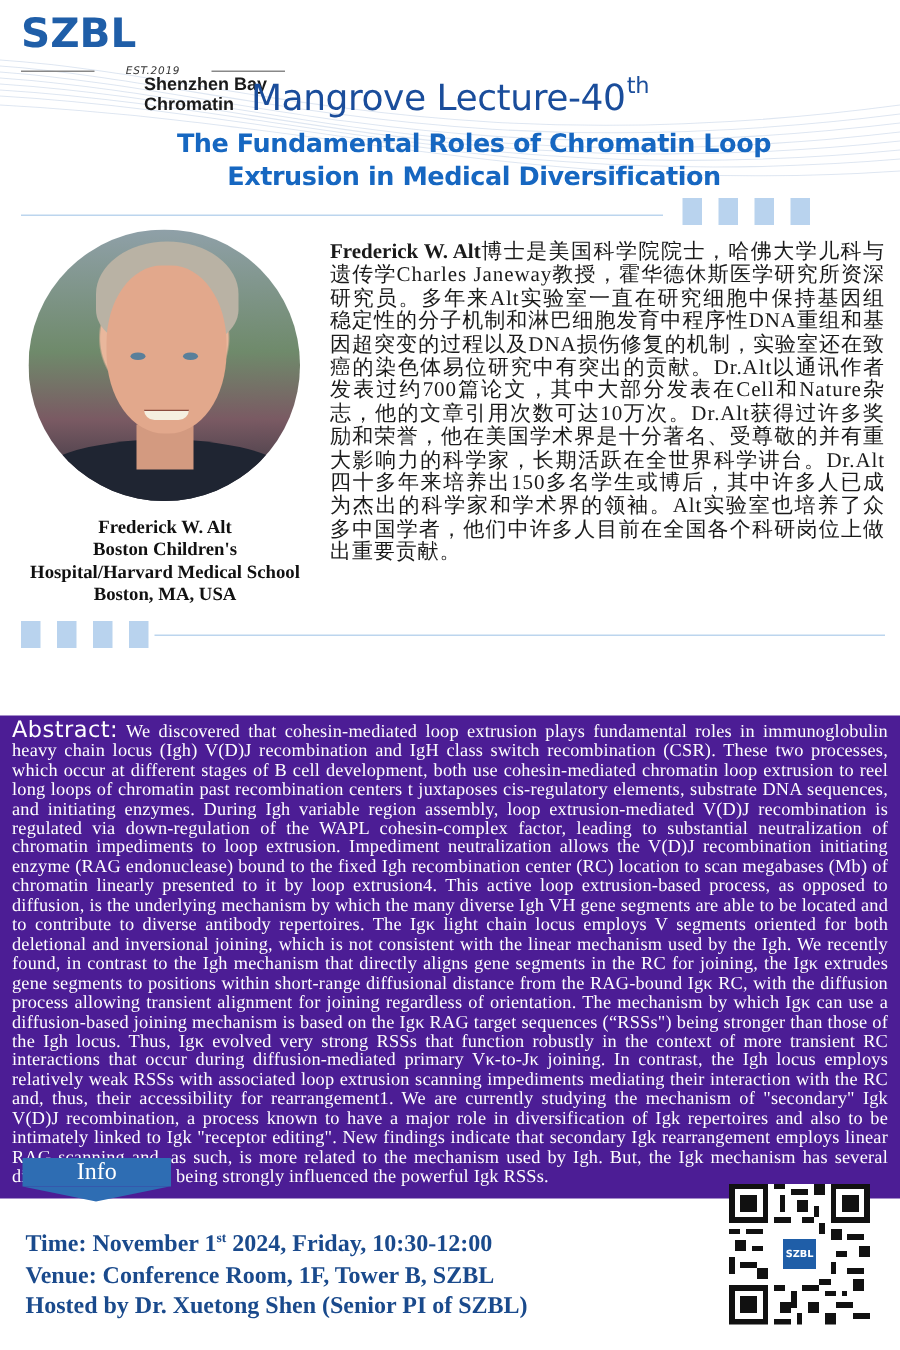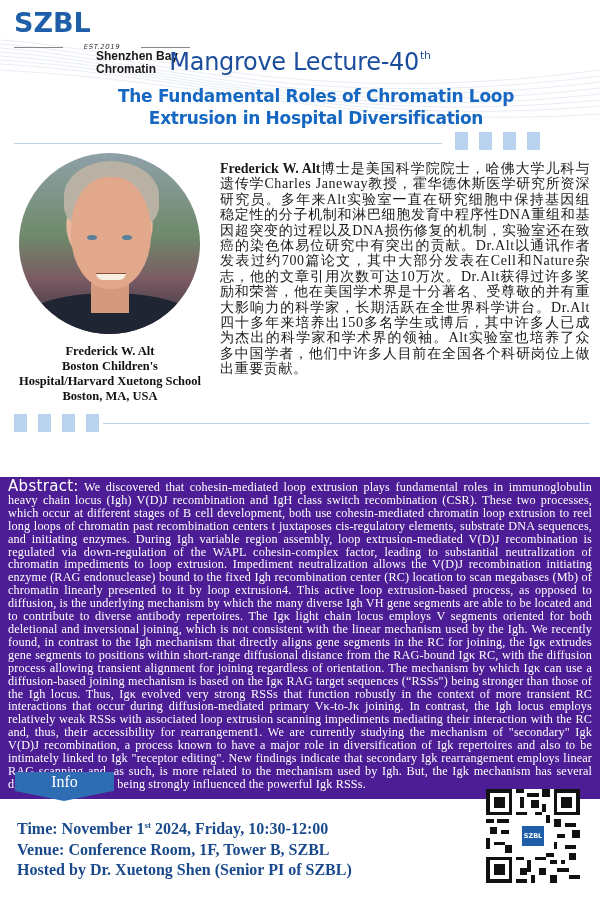--- a/index.html
+++ b/index.html
@@ -12,21 +12,21 @@
     .logo { position: absolute; left: 14px; top: 6px; width: 165px; height: 44px; z-index: 2; }
     .logo-mark { position: absolute; left: 0; top: 0; font-family: "DejaVu Sans", sans-serif; font-weight: bold; font-size: 27px; letter-spacing: 0px; color: #1f5ea8; line-height: 34px; }
     .logo-name { position: absolute; left: 82px; top: 19px; font-family: "Liberation Sans", sans-serif; font-size: 12px; line-height: 13px; color: #1a1a1a; font-weight: bold; margin-top: 25px; }
     .logo-est { position: absolute; left: 0; top: 36px; width: 176px; height: 10px; display: flex; align-items: center; gap: 21px; font-style: italic; }
     .logo-est .ln { flex: 1; height: 1px; background: #888; }
     .logo-est span { font-family: "DejaVu Sans", sans-serif; font-size: 7px; color: #333; letter-spacing: 0.5px; }
 
     
     .lecture { position: absolute; left: 0; top: 48px; width: 600px; text-align: center; z-index: 2;
       font-family: "DejaVu Sans", sans-serif; font-size: 24px; color: #1a4d9b; letter-spacing: -0.3px; }
-    .lecture sup { font-size: 11px; vertical-align: 11px; margin-left: 1px; }
+    .lecture sup { font-size: 15px; vertical-align: 11px; margin-left: 1px; }
     .talk-title { position: absolute; left: 56px; top: 85px; width: 520px; text-align: center; z-index: 2;
       font-family: "DejaVu Sans", sans-serif; font-weight: bold; font-size: 17px; line-height: 22px; color: #1667c1; letter-spacing: -0.3px; }
 
     .deco-line-top { position: absolute; left: 14px; top: 143px; width: 428px; height: 1px; background: #bcd5ee; }
     .squares { position: absolute; display: flex; gap: 11px; }
     .squares i { display: block; width: 13px; height: 18px; background: #b9d3ee; }
     .sq-top { left: 455px; top: 132px; }
     .sq-bottom { left: 14px; top: 414px; }
     .deco-line-bottom { position: absolute; left: 103px; top: 423px; width: 487px; height: 1px; background: #bcd5ee; }
 
@@ -90,21 +90,21 @@
     <div class="ln"></div>
     <span>EST.2019</span>
     <div class="ln"></div>
   </div>
 </div>
 
 <div class="lecture"><span>Mangrove Lecture-40</span><sup>th</sup></div>
 
 <div class="talk-title">
   <div>The Fundamental Roles of Chromatin Loop</div>
-  <div>Extrusion in Hospital Diversification</div>
+  <div>Extrusion in Medical Diversification</div>
 </div>
 
 <div class="deco-line-top"></div>
 <div class="squares sq-top">
     <i></i>
     <i></i>
     <i></i>
     <i></i>
   </div>
 
@@ -114,21 +114,21 @@
   <div class="hair"></div>
   <div class="face"></div>
   <div class="eye" style="left:68px"></div>
   <div class="eye" style="left:103px"></div>
   <div class="mouth"></div>
 </div>
 
 <div class="speaker-caption">
   <div>Frederick W. Alt</div>
   <div>Boston Children's</div>
-  <div>Hospital/Harvard Xuetong School</div>
+  <div>Hospital/Harvard Medical School</div>
   <div>Boston, MA, USA</div>
 </div>
 
 <div class="bio"><b>Frederick W. Alt</b><span>博士是美国科学院院士，哈佛大学儿科与遗传学Charles Janeway教授，霍华德休斯医学研究所资深研究员。多年来Alt实验室一直在研究细胞中保持基因组稳定性的分子机制和淋巴细胞发育中程序性DNA重组和基因超突变的过程以及DNA损伤修复的机制，实验室还在致癌的染色体易位研究中有突出的贡献。Dr.Alt以通讯作者发表过约700篇论文，其中大部分发表在Cell和Nature杂志，他的文章引用次数可达10万次。Dr.Alt获得过许多奖励和荣誉，他在美国学术界是十分著名、受尊敬的并有重大影响力的科学家，长期活跃在全世界科学讲台。Dr.Alt四十多年来培养出150多名学生或博后，其中许多人已成为杰出的科学家和学术界的领袖。Alt实验室也培养了众多中国学者，他们中许多人目前在全国各个科研岗位上做出重要贡献。</span></div>
 
 <div class="squares sq-bottom">
     <i></i>
     <i></i>
     <i></i>
     <i></i>

